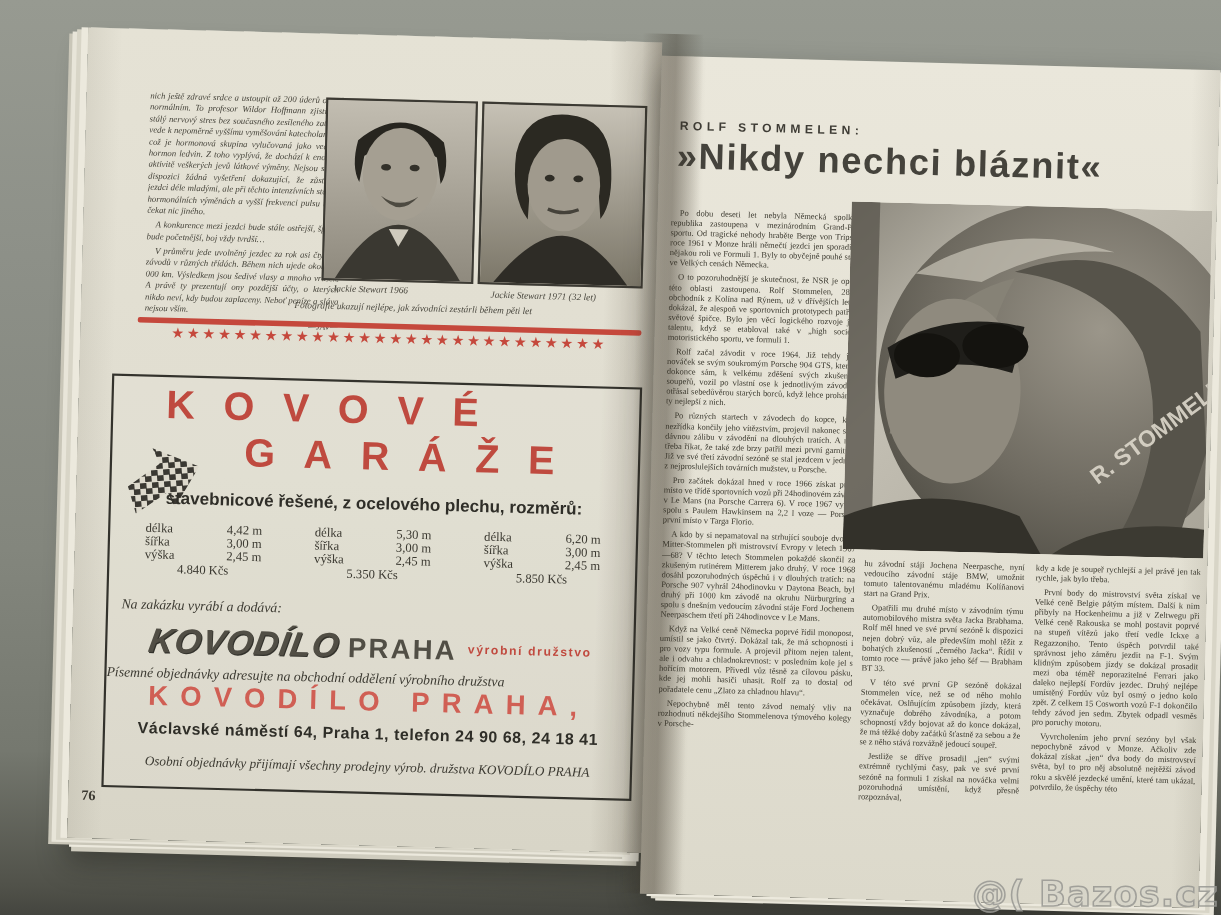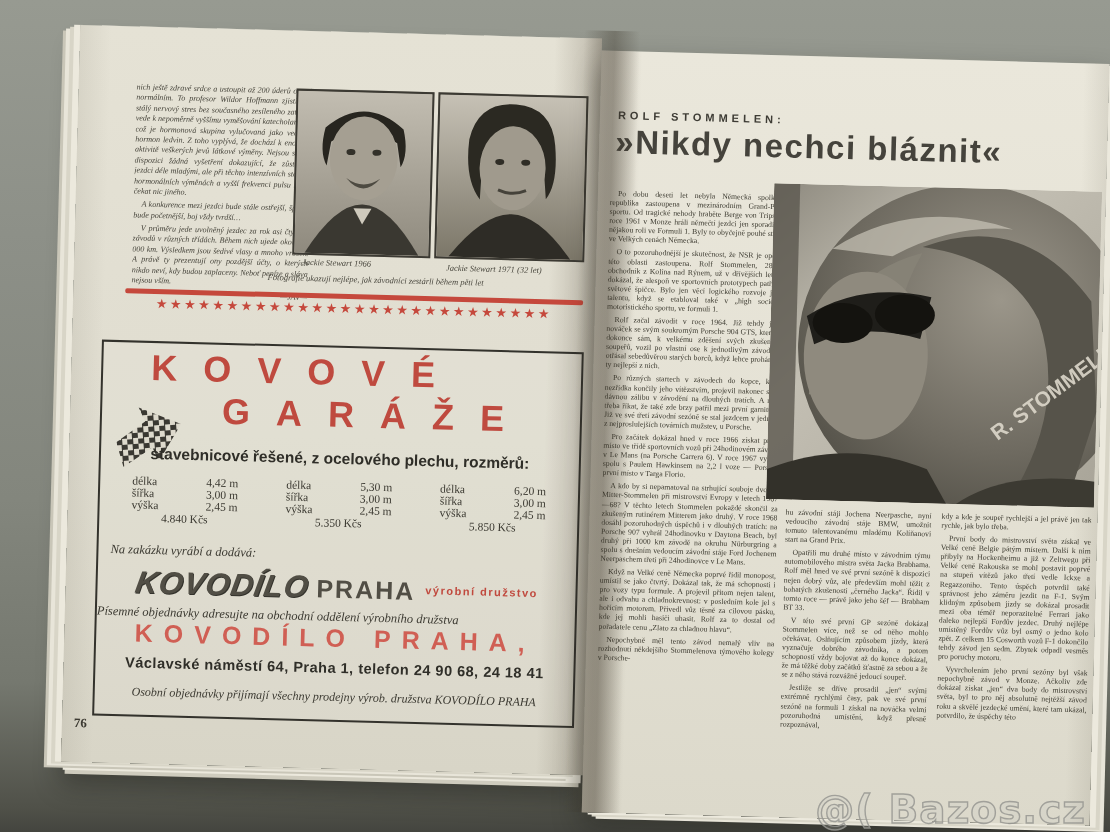--- a/index.html
+++ b/index.html
@@ -105,22 +105,22 @@
   .col{position:absolute;overflow:hidden;font-size:7.7px;line-height:1.18;color:#3b392f;text-align:justify;}
   .col p{margin:0 0 4px 0;text-indent:8px;}
   .col p.cont{text-indent:0;}
   .col1{left:12px;top:138px;width:176px;height:600px;}
   .col2{left:196px;top:452px;width:146px;height:286px;}
   .col3{left:352px;top:452px;width:150px;height:286px;}
   .driver-photo{position:absolute;left:176px;top:128px;width:328px;height:316px;overflow:hidden;}
   .driver-photo svg{display:block;width:100%;height:100%;}
   
   .watermark{
-    position:absolute;right:24px;bottom:0px;z-index:50;
-    font-family:"DejaVu Sans",sans-serif;font-weight:700;font-size:39px;
+    position:absolute;right:2px;bottom:0px;z-index:50;
+    font-family:"DejaVu Sans",sans-serif;font-weight:700;font-size:32px;
     color:rgba(200,200,196,0.22);
     -webkit-text-stroke:1.4px rgba(150,150,146,0.85);
     letter-spacing:1px;white-space:nowrap;
   }
 </style>
 </head>
 <body>
 
 <div class="spread">
   <div class="gutter"></div>

